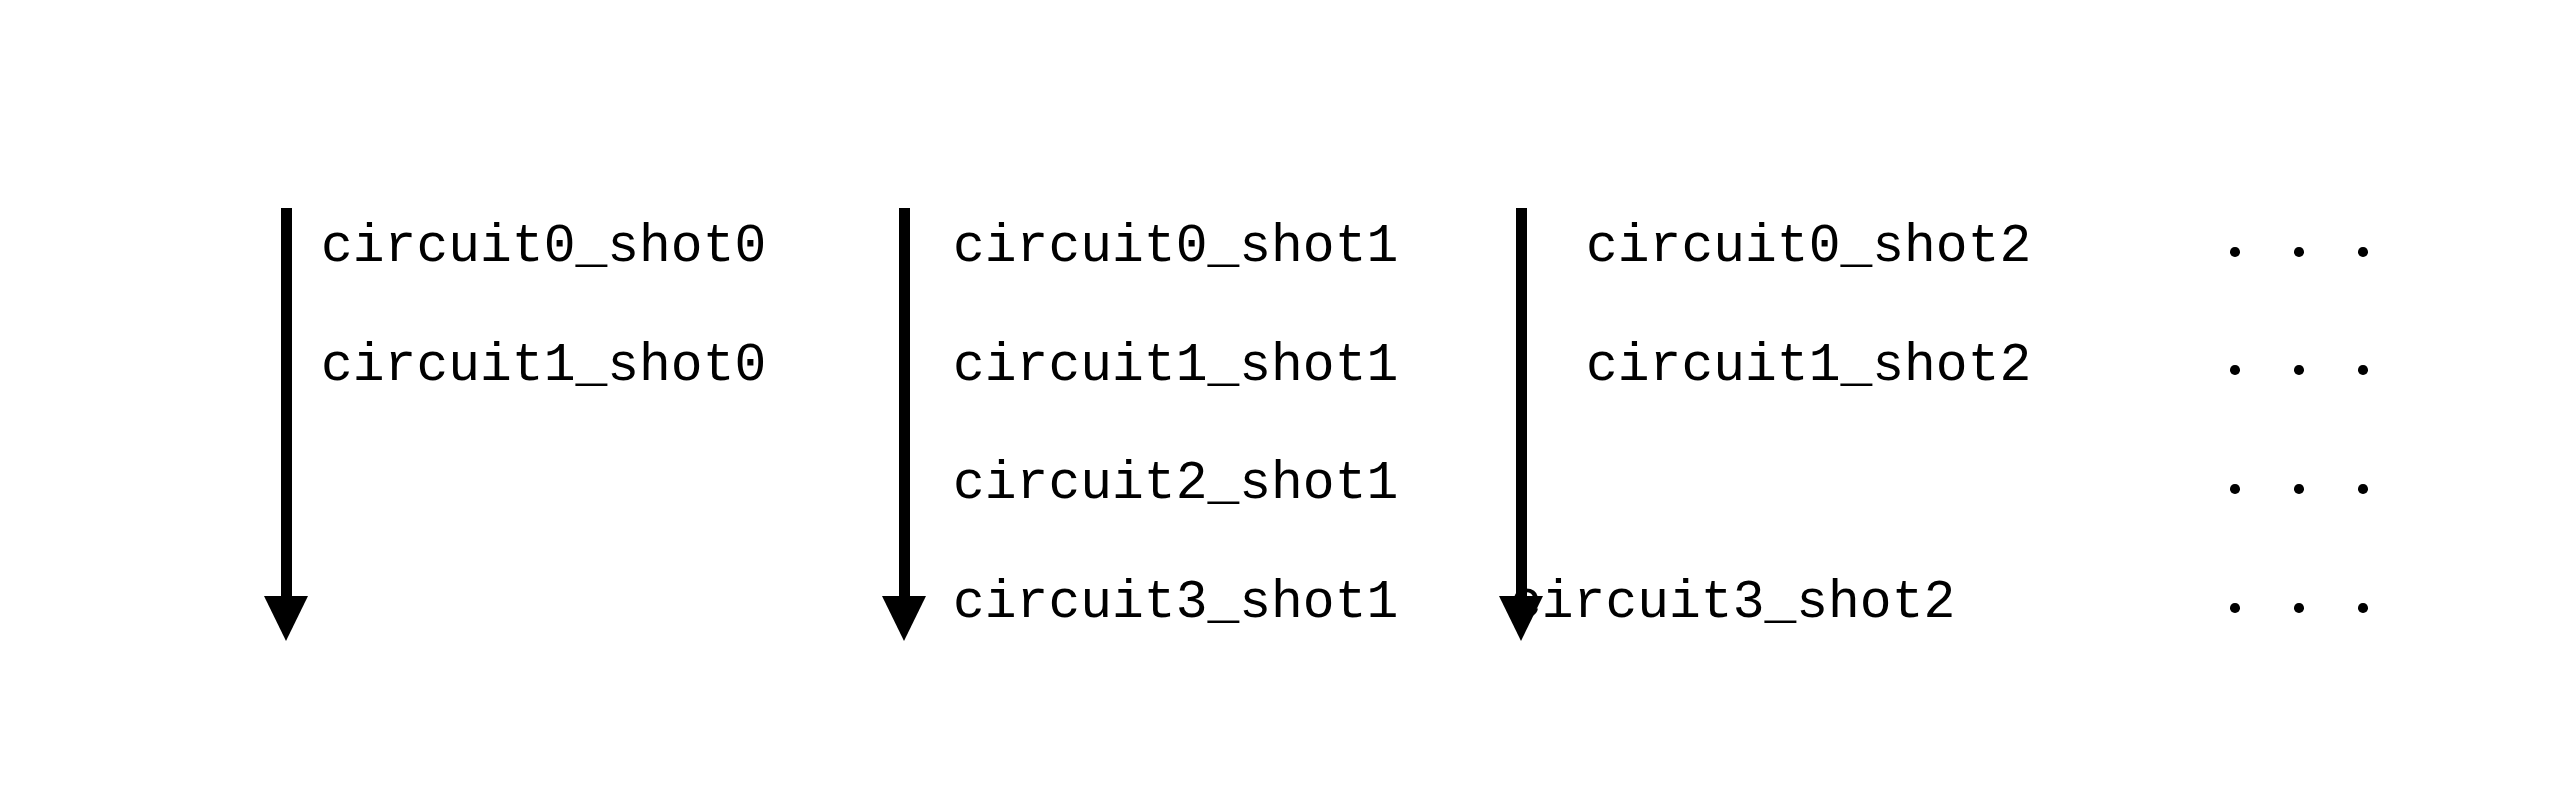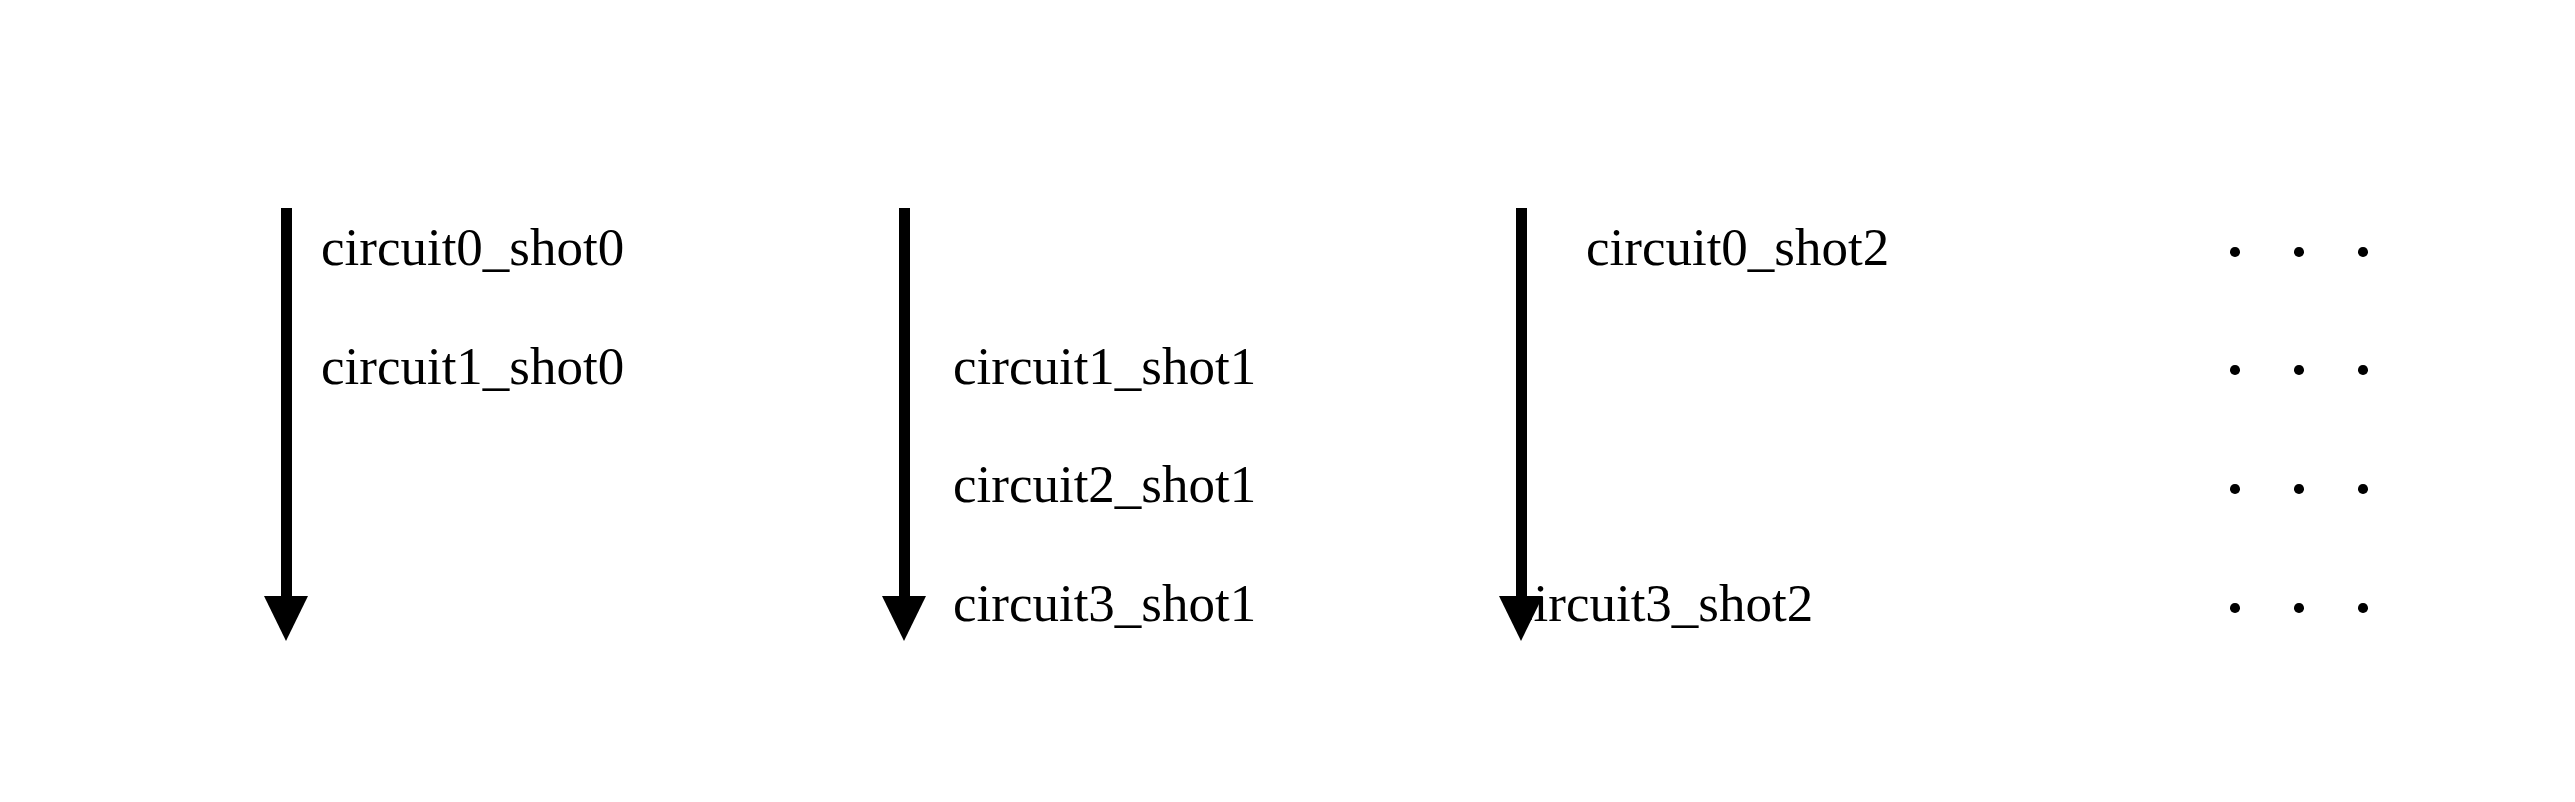--- a/index.html
+++ b/index.html
@@ -6,21 +6,21 @@
     margin: 0;
     padding: 0;
     background: #ffffff;
   }
   .canvas {
     position: relative;
     width: 2576px;
     height: 803px;
     background: #ffffff;
     overflow: hidden;
-    font-family: Liberation Serif, serif;
+    font-family: Liberation Mono, monospace;
   }
   
   .arrow {
     position: absolute;
     top: 208px;
     width: 45px;
     height: 433px;
   }
   .arrow .shaft {
     position: absolute;
@@ -65,29 +65,31 @@
     <div class="shaft"></div>
     <div class="head"></div>
   </div>
   <div class="label" style="left:321px; top:221px">circuit0_shot0</div>
   <div class="label" style="left:321px; top:340px">circuit1_shot0</div>
 
   <div class="arrow" style="left:882px">
     <div class="shaft"></div>
     <div class="head"></div>
   </div>
+  <div class="label" style="left:953px; top:221px">circuit0_shot1</div>
   <div class="label" style="left:953px; top:340px">circuit1_shot1</div>
   <div class="label" style="left:953px; top:458px">circuit2_shot1</div>
   <div class="label" style="left:953px; top:577px">circuit3_shot1</div>
 
   <div class="arrow" style="left:1499px">
     <div class="shaft"></div>
     <div class="head"></div>
   </div>
   <div class="label" style="left:1586px; top:221px">circuit0_shot2</div>
+  <div class="label" style="left:1586px; top:340px">circuit1_shot2</div>
   <div class="label" style="left:1510px; top:577px">circuit3_shot2</div>
 
   <div class="dot" style="left:2230px; top:247px"></div>
   <div class="dot" style="left:2294px; top:247px"></div>
   <div class="dot" style="left:2358px; top:247px"></div>
 
   <div class="dot" style="left:2230px; top:365px"></div>
   <div class="dot" style="left:2294px; top:365px"></div>
   <div class="dot" style="left:2358px; top:365px"></div>
 

